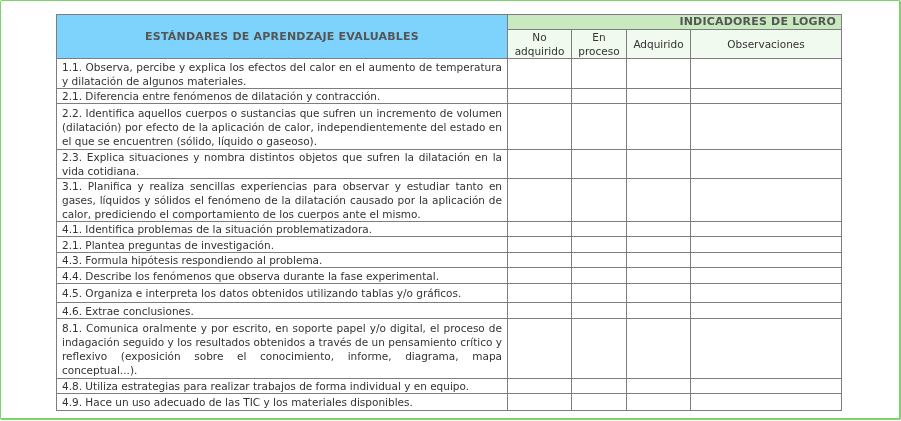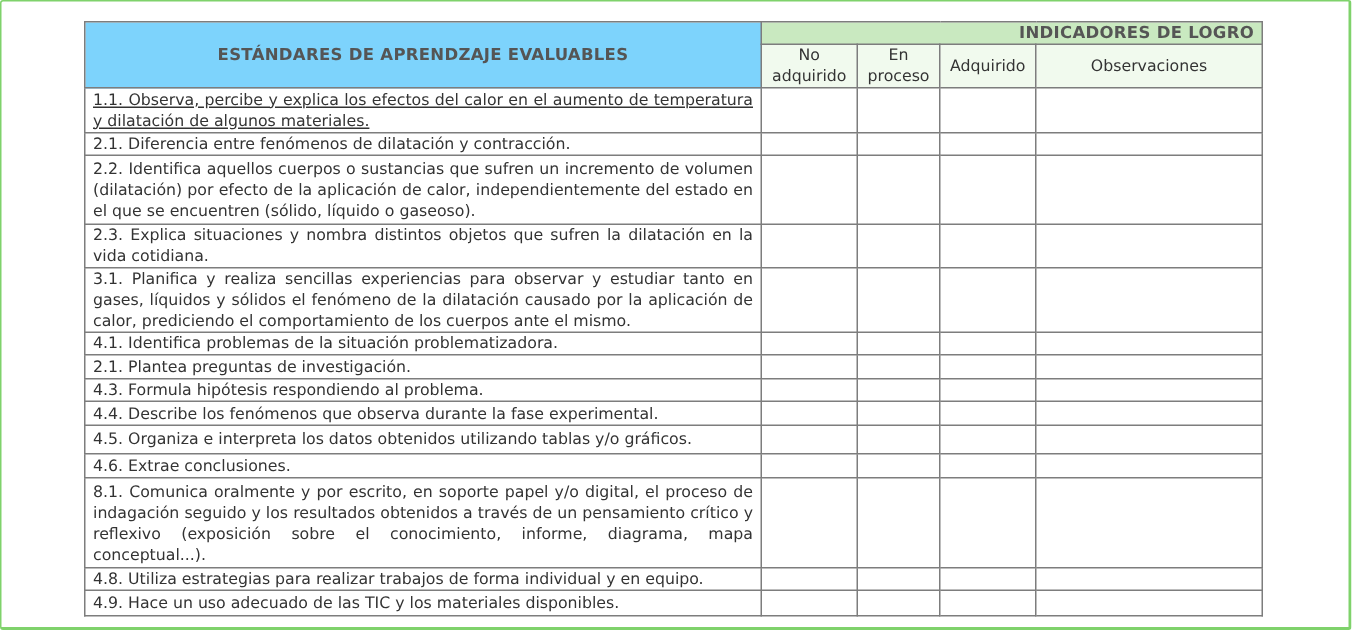--- a/index.html
+++ b/index.html
@@ -84,21 +84,21 @@
       </th>
       <th class="sub-head">
         <span>En</span><br>
         <span>proceso</span>
       </th>
       <th class="sub-head">Adquirido</th>
       <th class="sub-head">Observaciones</th>
     </tr>
   </thead>
   <tbody id="rubric-body">
-      <tr style="height: 30px; text-decoration: underline;">
+      <tr style="height: 30px;">
         <td class="std">1.1. Observa, percibe y explica los efectos del calor en el aumento de temperatura y dilatación de algunos materiales.</td>
         <td class="cell"></td>
         <td class="cell"></td>
         <td class="cell"></td>
         <td class="cell"></td>
       </tr>
       <tr style="height: 15px;">
         <td class="std">2.1. Diferencia entre fenómenos de dilatación y contracción.</td>
         <td class="cell"></td>
         <td class="cell"></td>

